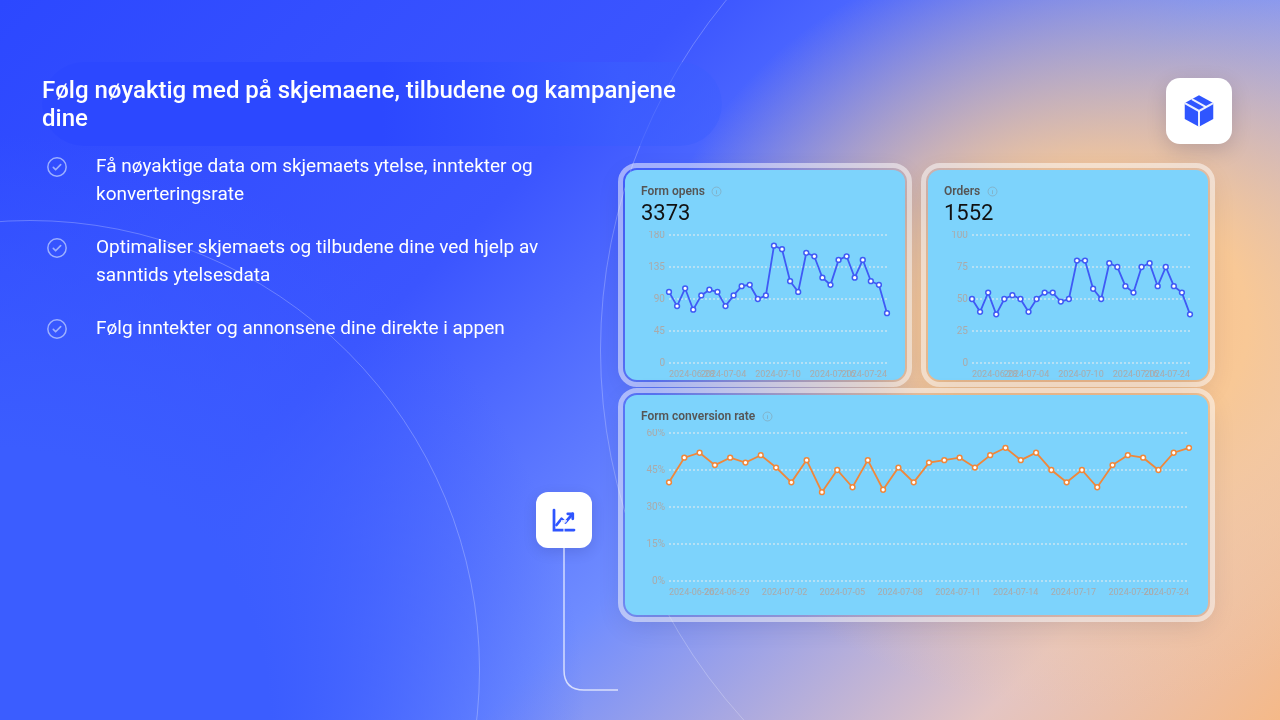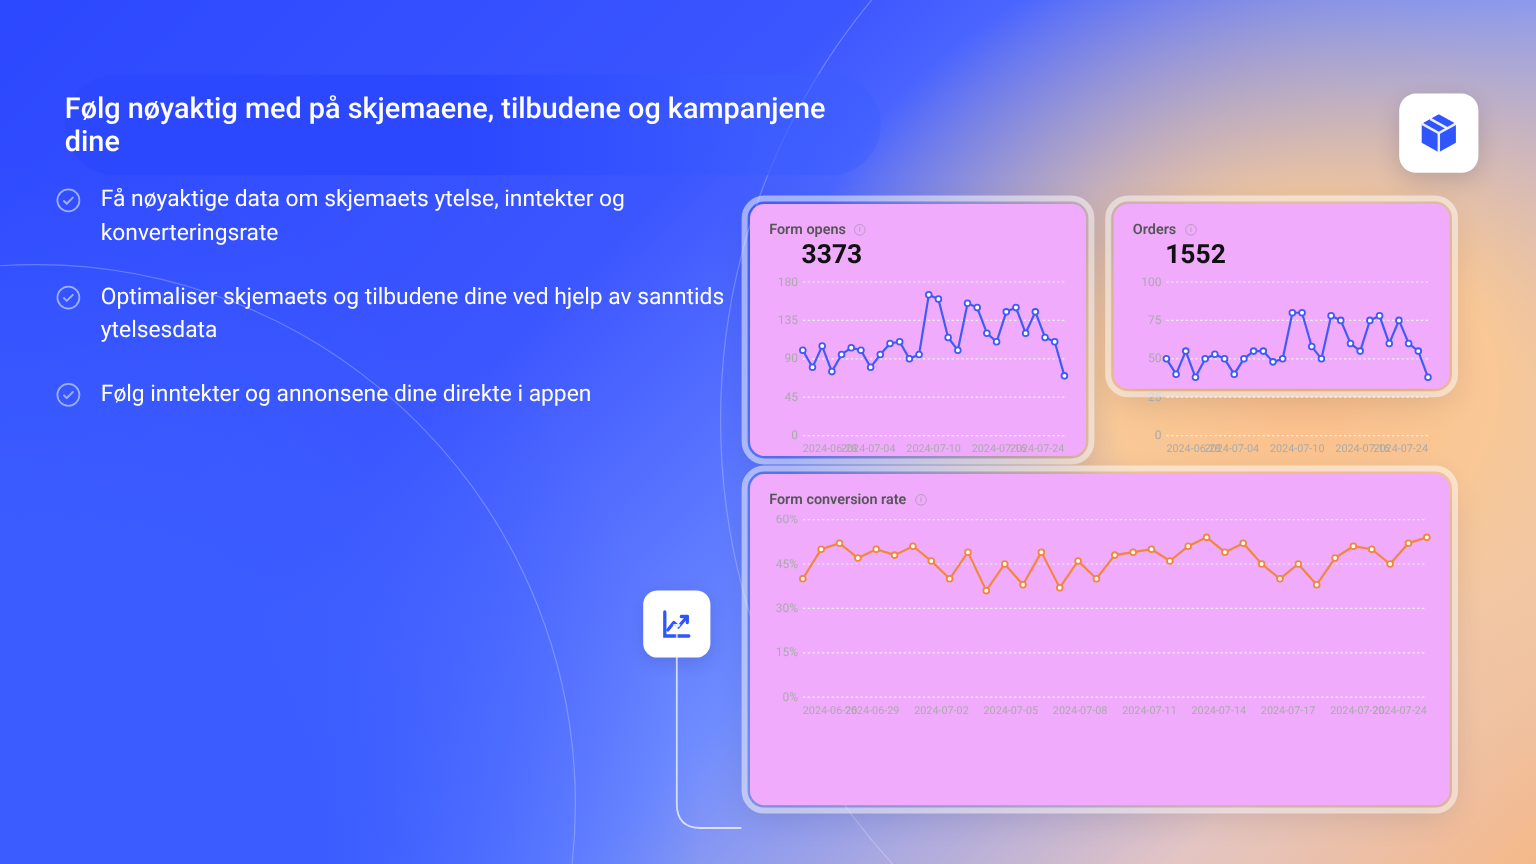--- a/index.html
+++ b/index.html
@@ -11,65 +11,65 @@
       radial-gradient(ellipse 900px 900px at 0% 100%, #3b5dff 0%, #3b5dff 30%, rgba(59,93,255,0) 65%),
       linear-gradient(135deg, #2c48ff 0%, #3b55ff 35%, #6f8cff 60%, #e4c5c3 85%, #f5b988 100%);
     position: relative;
   }
   
   .ring { position:absolute; border:1px solid rgba(255,255,255,.25); border-radius:50%; }
   .ring.r1 { width:1100px; height:1100px; right:-420px; top:-200px; }
   .ring.r2 { width:900px;  height:900px;  left:-420px; bottom:-400px; }
 
   .heading-pill {
-    position: absolute; top: 62px; left: 54px;
+    position: absolute; top: 62px; left: 42px;
     padding: 14px 34px 14px 0; width:680px;
     border-radius: 999px;
     background: linear-gradient(90deg, #2c48ff 0%, #2c48ff 50%, rgba(59,93,255,0.75) 85%, rgba(59,93,255,0.4) 100%);
     color: #fff; font-size: 24px; font-weight: 500;
   }
   .bullets { position:absolute; top:152px; left:46px; width:560px; }
-  .bullet { display:flex; align-items:flex-start; gap:16px; margin-bottom:26px; color:#fff; font-size:19px; line-height:1.45; font-weight:400; }
+  .bullet { display:flex; align-items:flex-start; gap:28px; margin-bottom:26px; color:#fff; font-size:19px; line-height:1.45; font-weight:400; }
   .bullet .ic { flex:0 0 22px; height:22px; margin-top:4px; }
 
   .box-icon {
     position:absolute; top:78px; right:48px; width:66px; height:66px;
     background:#fff; border-radius:14px; display:flex; align-items:center; justify-content:center;
     box-shadow: 0 6px 20px rgba(0,0,50,.15);
   }
   .chart-badge {
     position:absolute; top:492px; left:536px; width:56px; height:56px;
     background:#fff; border-radius:12px; display:flex; align-items:center; justify-content:center;
     box-shadow: 0 4px 14px rgba(0,0,50,.12);
   }
 
   
   .connector { position:absolute; left:518px; top:520px; width:100px; height:180px; pointer-events:none; }
 
   
   .card {
-    position:absolute; background:#f0abfc; border-radius:12px;
+    position:absolute; background:#7dd3fc; border-radius:12px;
     box-shadow: 0 8px 28px rgba(0,0,60,.14);
     outline: 5px solid rgba(255,255,255,.5);
     outline-offset: 2px;
     padding: 14px 16px 8px 16px;
   }
   .card .hdr { display:flex; align-items:center; gap:6px; color:#555; font-size:12px; font-weight:600; }
   .card .hdr .info { width:12px; height:12px; display:inline-flex; align-items:center; justify-content:center; opacity:.5; }
-  .card .big { color:#111; font-size:22px; font-weight:700; margin-top:2px;margin-left:27px; }
+  .card .big { color:#111; font-size:22px; font-weight:400; margin-top:2px; }
   .card svg.plot { display:block; margin-top:6px; }
   .card .ylab { font-size:10px; fill:#aaa; }
   .card .xlab { font-size:9px;  fill:#aaa; }
   .card .gridline { stroke:#eee; stroke-width:1; stroke-dasharray:2 2; }
   .card .linepath { fill:none; stroke-width:1.8; }
   .card .dot { fill:#fff; stroke-width:1.5; }
 
   #card-opens   { top:170px; left:625px;  width:280px; height:210px; }
-  #card-orders  { top:170px; left:928px;  width:280px; height:154px; }
-  #card-conv    { top:395px; left:625px;  width:583px; height:276px; }
+  #card-orders  { top:170px; left:928px;  width:280px; height:210px; }
+  #card-conv    { top:395px; left:625px;  width:583px; height:220px; }
 </style>
 </head>
 <body>
 
 <div class="ring r1"></div>
 <div class="ring r2"></div>
 
 <div class="heading-pill">Følg nøyaktig med på skjemaene, tilbudene og kampanjene dine</div>
 
 <div class="bullets">

